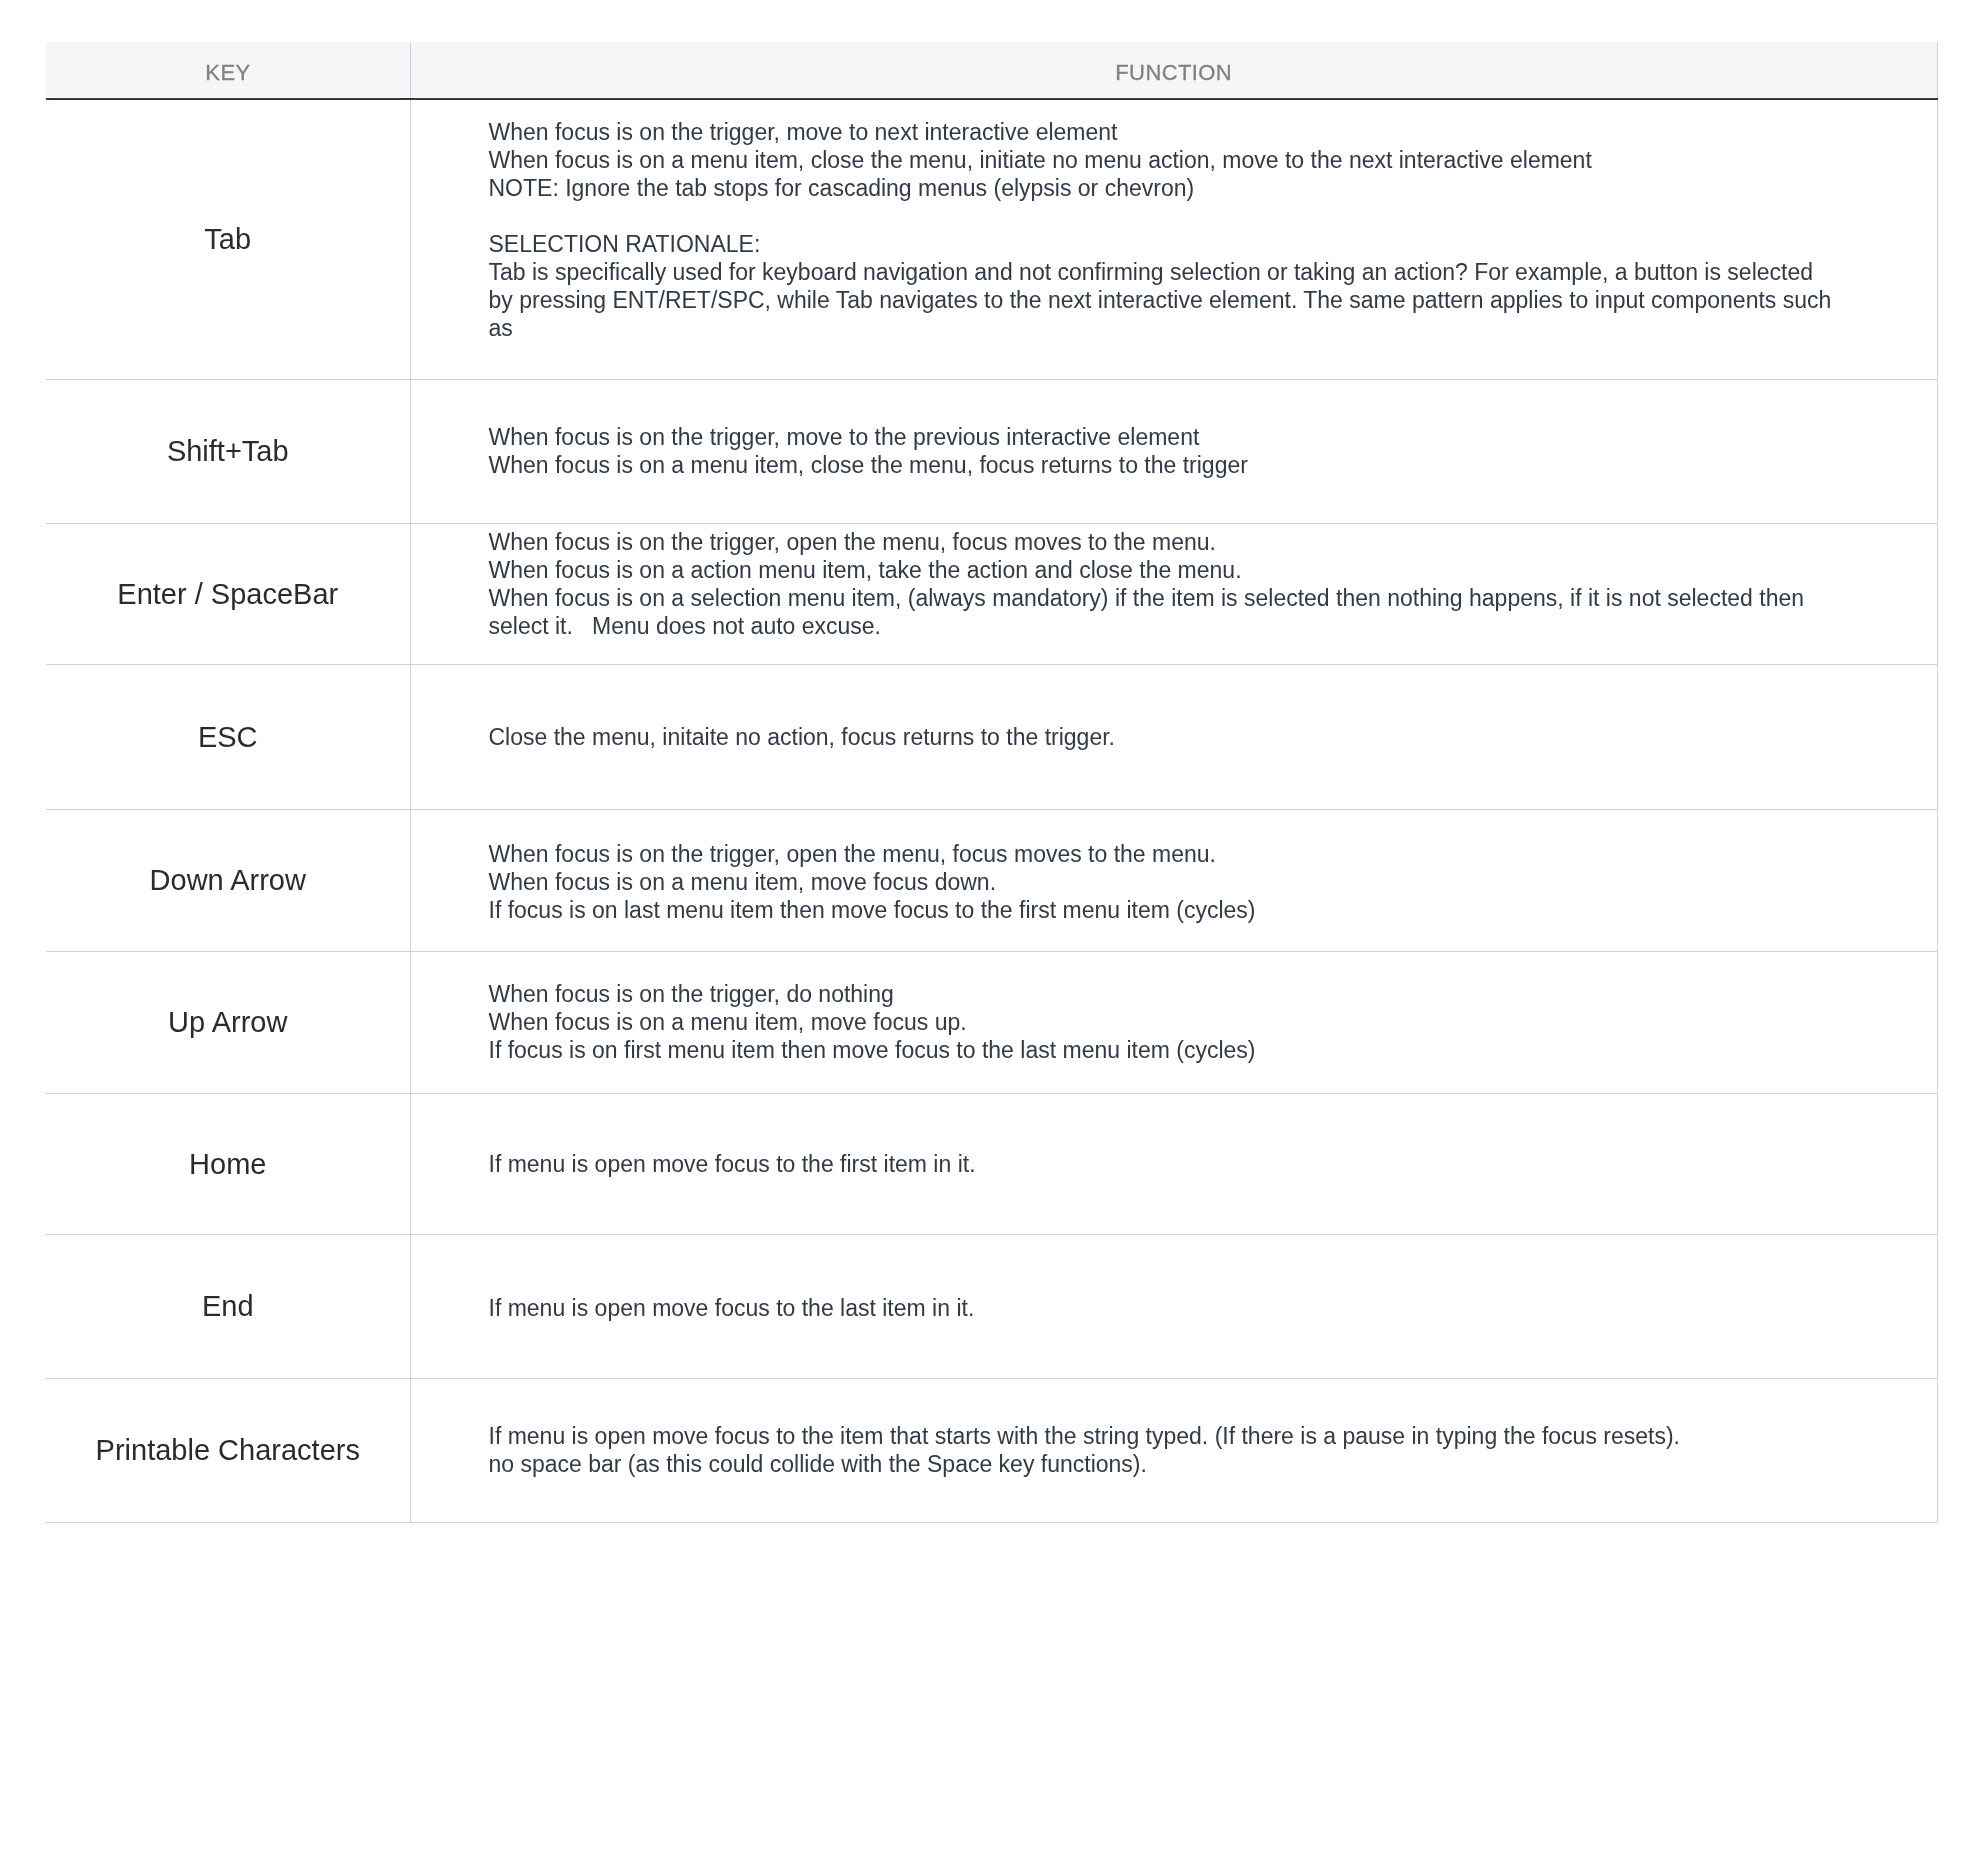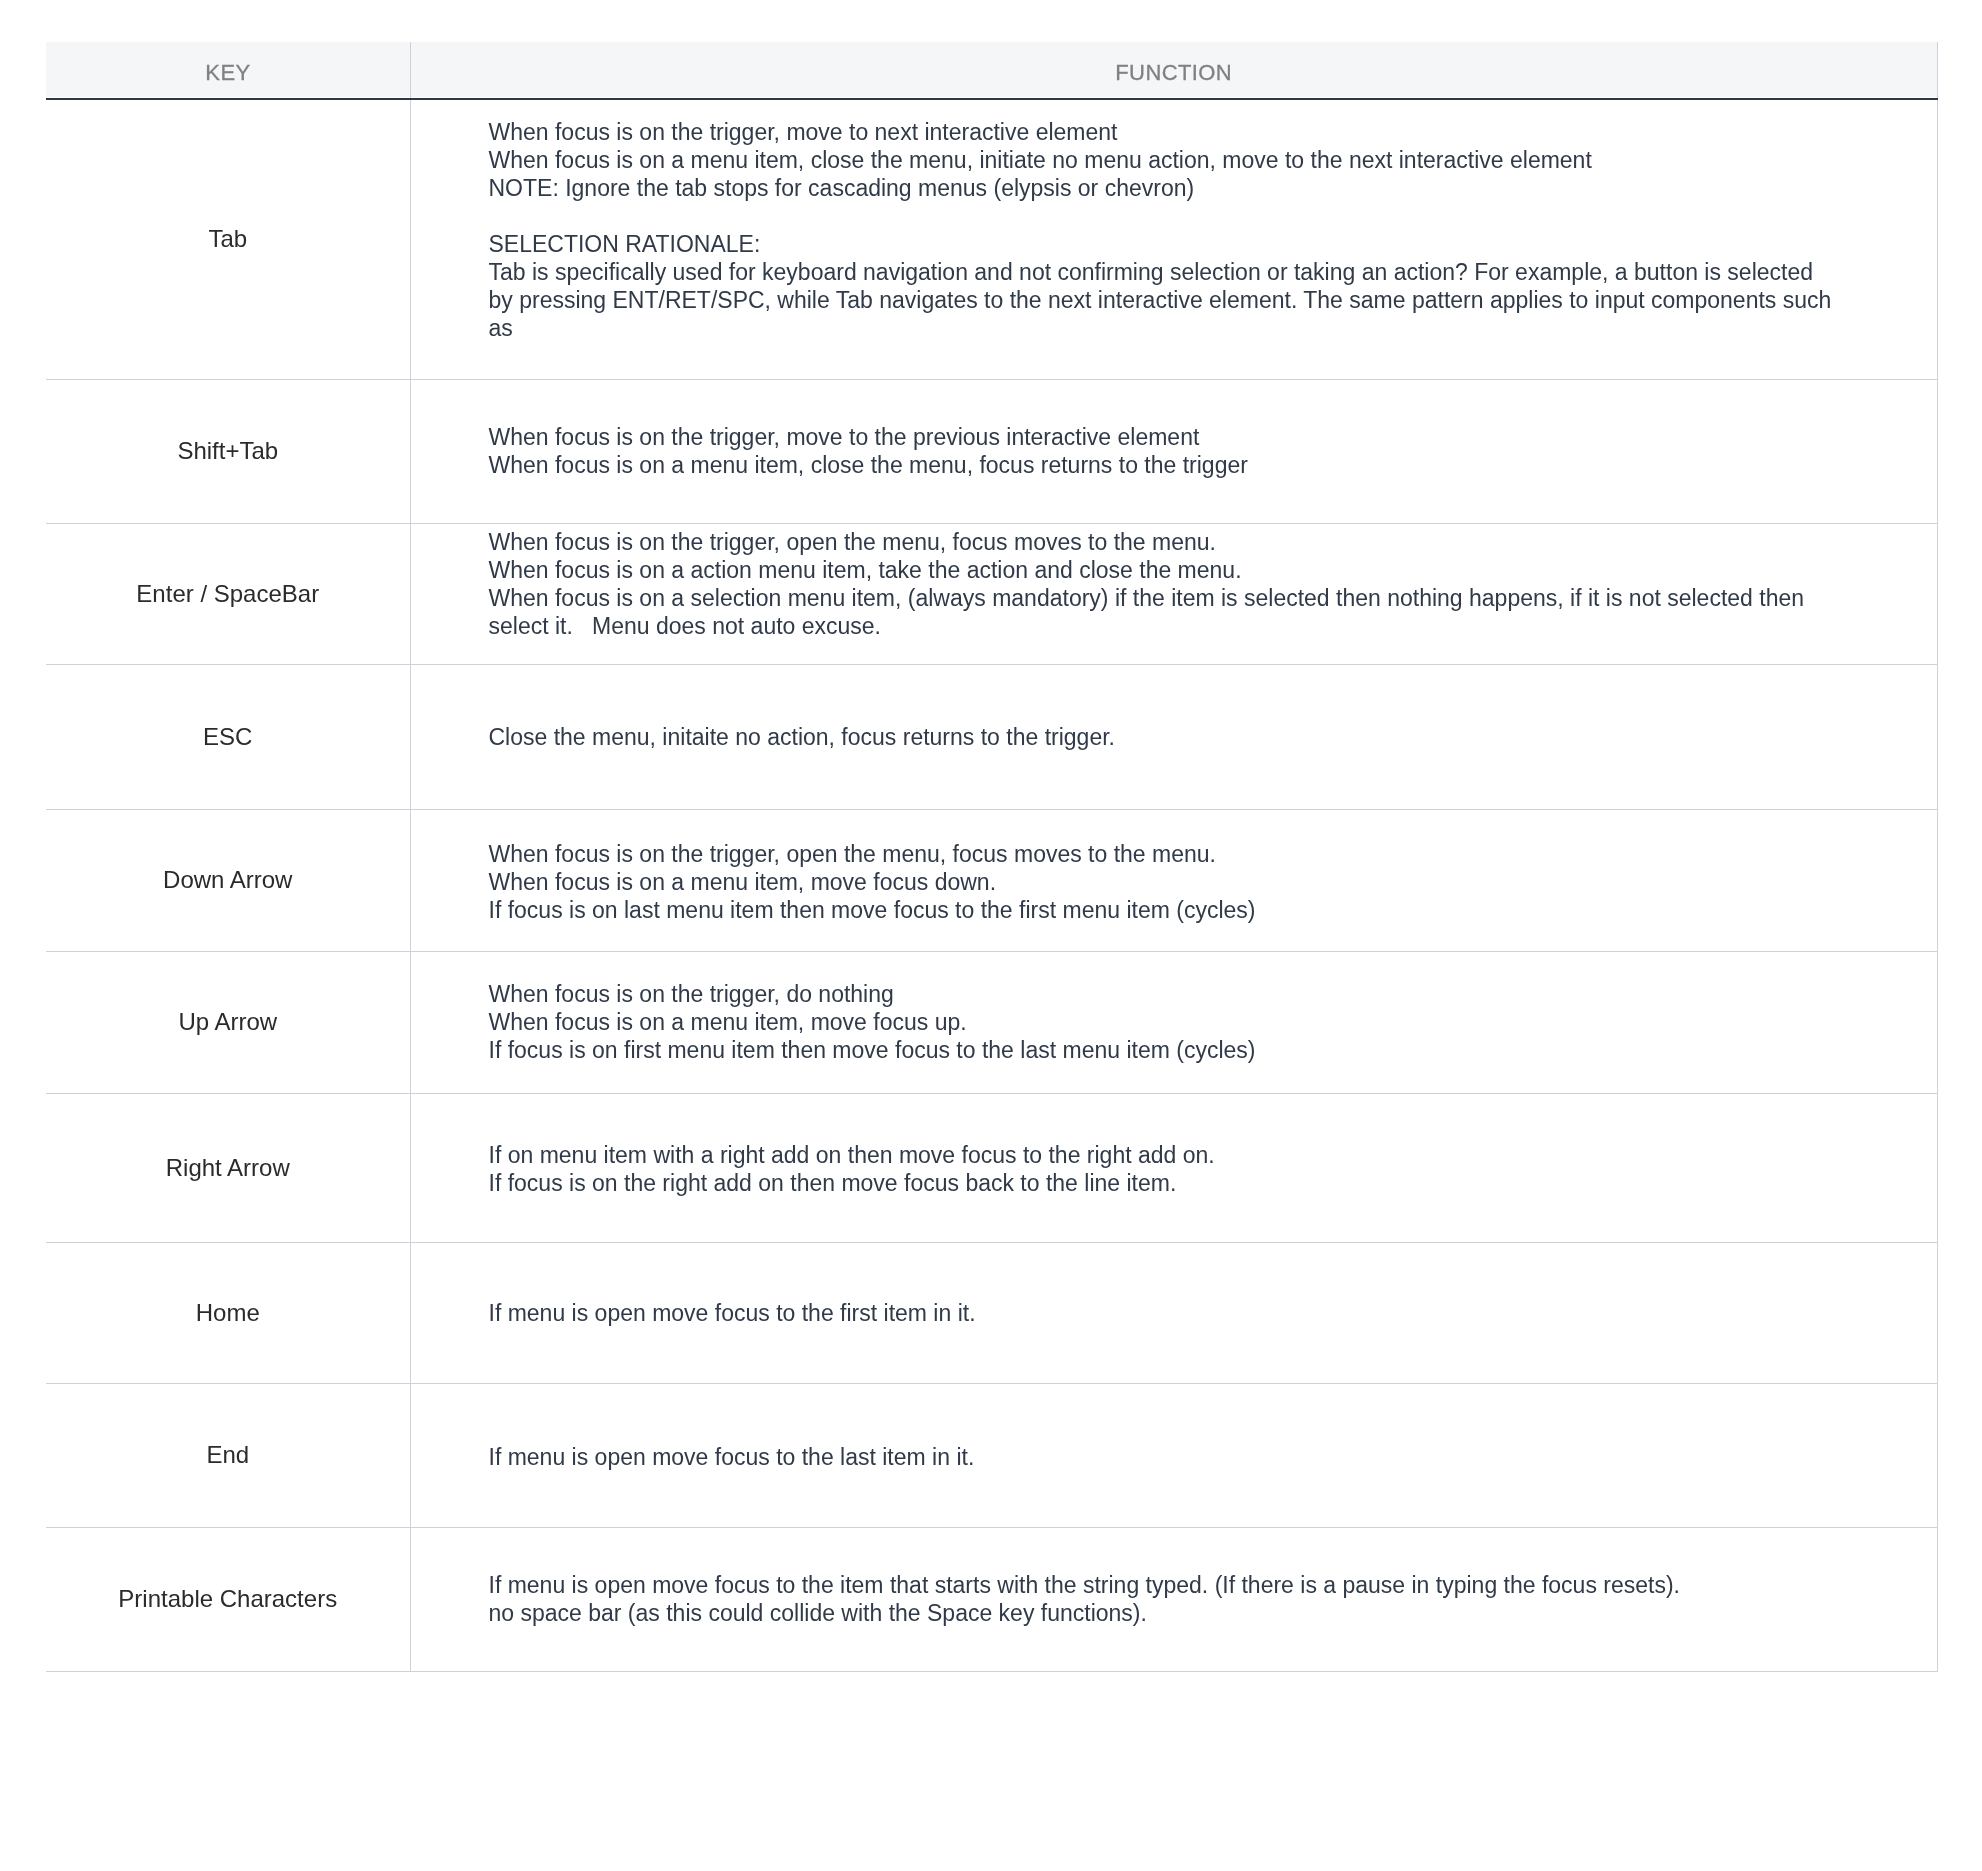--- a/index.html
+++ b/index.html
@@ -10,21 +10,21 @@
   .kbd-table{transform:translateZ(0);position:absolute;left:46px;top:42px;width:1891px;border-collapse:collapse;table-layout:fixed;}
   .kbd-table col.c-key{width:364px;}
   .kbd-table col.c-fn{width:1527px;}
   thead th{background:linear-gradient(#f5f6f8 0 55px,#ffffff 55px);height:57px;padding:0;line-height:0;
            border-right:1.9px solid #ccd1da;
            border-bottom:2.9px solid #2f3847;
            font-weight:400;font-size:22px;letter-spacing:0.4px;text-indent:0.4px;color:#808080;text-align:center;vertical-align:middle;box-sizing:border-box;}
   thead th.last{border-right:1.9px solid #ccd1da;margin-left:36px;}
   .hlbl{-webkit-text-stroke:0.3px #808080;line-height:28px;position:relative;top:2.9px;}
   tbody td{padding:0;border-right:1.9px solid #ccd1da;border-bottom:1.9px solid #ccd1da;vertical-align:middle;}
-  td.key{text-align:center;font-size:24px;line-height:28px;color:#2b2b2b;}
+  td.key{text-align:center;font-size:29px;line-height:28px;color:#2b2b2b;}
   td.fn{padding-left:78px;padding-right:104px;font-size:23px;line-height:28px;color:#303a48;}
   td.fn > div{white-space:pre-wrap;}
 </style>
 </head>
 <body>
 
 <table class="kbd-table">
   <colgroup>
       <col class="c-key">
       <col class="c-fn">
@@ -81,27 +81,20 @@
         </td>
       </tr>
       <tr style="height: 142px;">
         <td class="key">Up Arrow</td>
         <td class="fn">
           <div>When focus is on the trigger, do nothing</div>
           <div>When focus is on a menu item, move focus up.</div>
           <div>If focus is on first menu item then move focus to the last menu item (cycles)</div>
         </td>
       </tr>
-      <tr style="height: 149px;">
-        <td class="key">Right Arrow</td>
-        <td class="fn" style="position: relative; top: 1.9px;">
-          <div>If on menu item with a right add on then move focus to the right add on.</div>
-          <div>If focus is on the right add on then move focus back to the line item.</div>
-        </td>
-      </tr>
       <tr style="height: 141px;">
         <td class="key">Home</td>
         <td class="fn">
           <div>If menu is open move focus to the first item in it.</div>
         </td>
       </tr>
       <tr style="height: 144px;">
         <td class="key">End</td>
         <td class="fn" style="position: relative; top: 1.9px;">
           <div>If menu is open move focus to the last item in it.</div>

